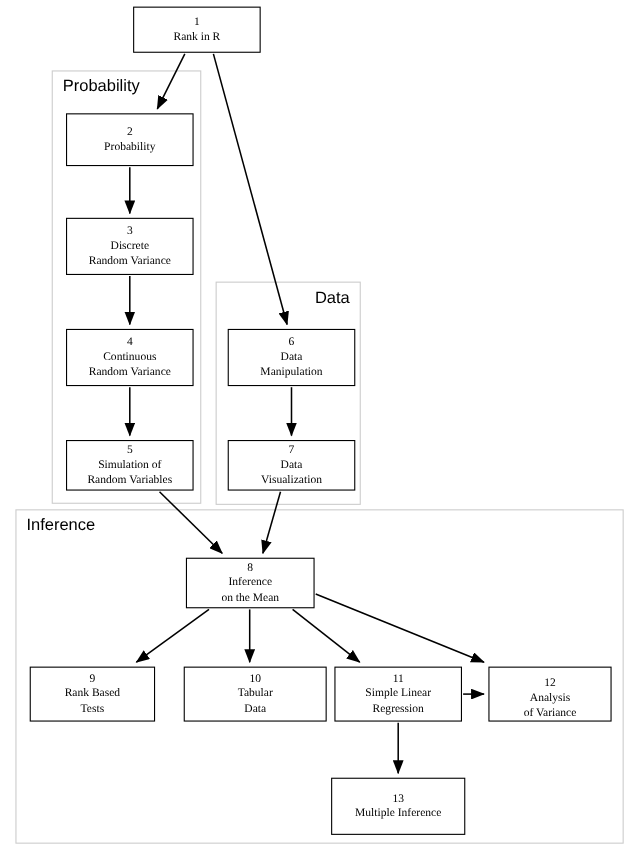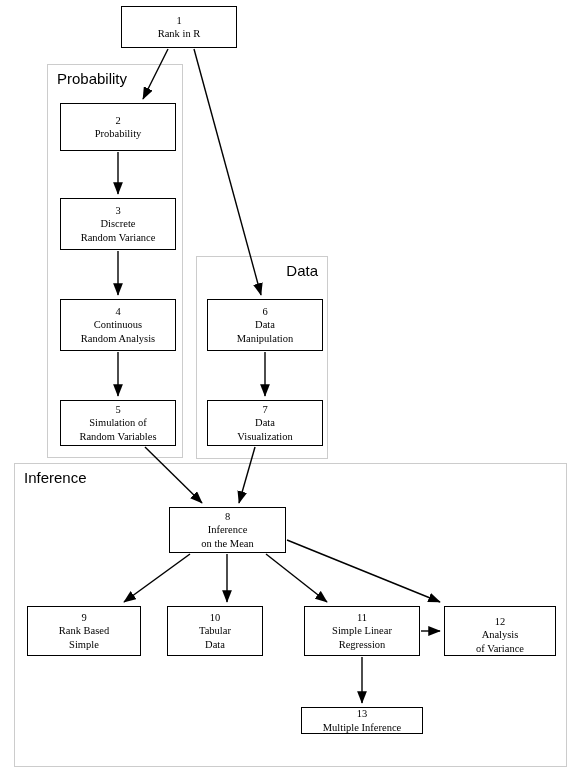--- a/index.html
+++ b/index.html
@@ -108,21 +108,21 @@
         <span class="lbl">Probability</span>
       </div>
       <div class="node" id="n3" style="left: 60px; top: 198px; width: 116px; height: 52px; border-color: rgb(0, 0, 0);">
         <span class="num">3</span>
         <span class="lbl">Discrete
 Random Variance</span>
       </div>
       <div class="node" id="n4" style="left: 60px; top: 299px; width: 116px; height: 52px; border-color: rgb(0, 0, 0);">
         <span class="num">4</span>
         <span class="lbl">Continuous
-Random Analysis</span>
+Random Variance</span>
       </div>
       <div class="node" id="n5" style="left: 60px; top: 400px; width: 116px; height: 46px; border-color: rgb(0, 0, 0);">
         <span class="num">5</span>
         <span class="lbl">Simulation of
 Random Variables</span>
       </div>
       <div class="node" id="n6" style="left: 207px; top: 299px; width: 116px; height: 52px; border-color: rgb(0, 0, 0);">
         <span class="num">6</span>
         <span class="lbl">Data
 Manipulation</span>
@@ -133,36 +133,36 @@
 Visualization</span>
       </div>
       <div class="node" id="n8" style="left: 169px; top: 507px; width: 117px; height: 46px; border-color: rgb(0, 0, 0);">
         <span class="num">8</span>
         <span class="lbl">Inference
 on the Mean</span>
       </div>
       <div class="node" id="n9" style="left: 27px; top: 606px; width: 114px; height: 50px; border-color: rgb(0, 0, 0);">
         <span class="num">9</span>
         <span class="lbl">Rank Based
-Simple</span>
+Tests</span>
       </div>
-      <div class="node" id="n10" style="left: 167px; top: 606px; width: 96px; height: 50px; border-color: rgb(0, 0, 0);">
+      <div class="node" id="n10" style="left: 167px; top: 606px; width: 130px; height: 50px; border-color: rgb(0, 0, 0);">
         <span class="num">10</span>
         <span class="lbl">Tabular
 Data</span>
       </div>
       <div class="node" id="n11" style="left: 304px; top: 606px; width: 116px; height: 50px; border-color: rgb(0, 0, 0);">
         <span class="num">11</span>
         <span class="lbl">Simple Linear
 Regression</span>
       </div>
       <div class="node" id="n12" style="left: 444px; top: 606px; width: 112px; height: 50px; border-color: rgb(0, 0, 0); justify-content: flex-end;">
         <span class="num">12</span>
         <span class="lbl">Analysis
 of Variance</span>
       </div>
-      <div class="node" id="n13" style="left: 301px; top: 707px; width: 122px; height: 27px; border-color: rgb(0, 0, 0);">
+      <div class="node" id="n13" style="left: 301px; top: 707px; width: 122px; height: 52px; border-color: rgb(0, 0, 0);">
         <span class="num">13</span>
         <span class="lbl">Multiple Inference</span>
       </div>
     </div>
 
 </div>
 
 </body></html>

